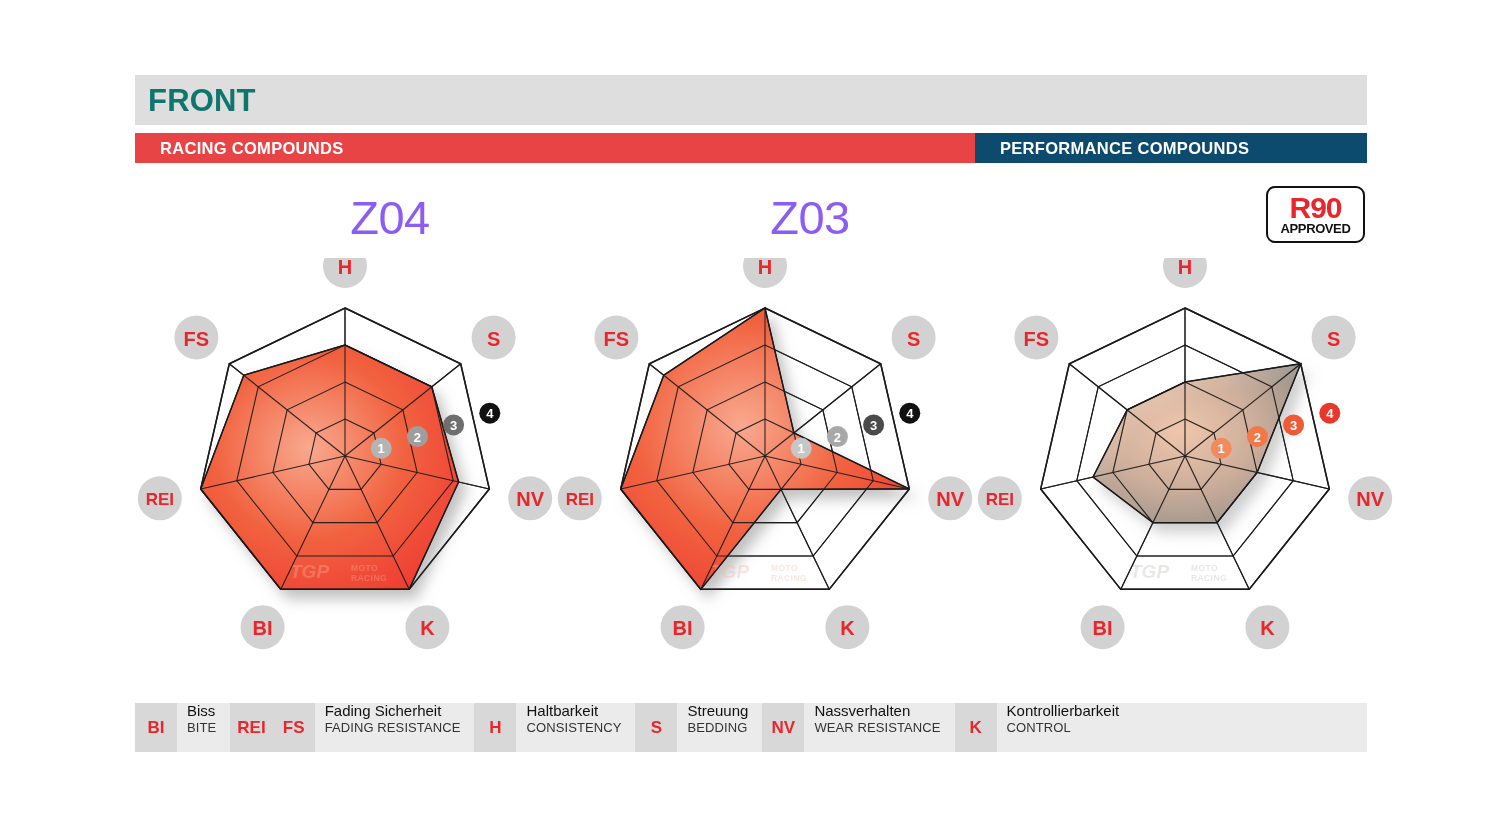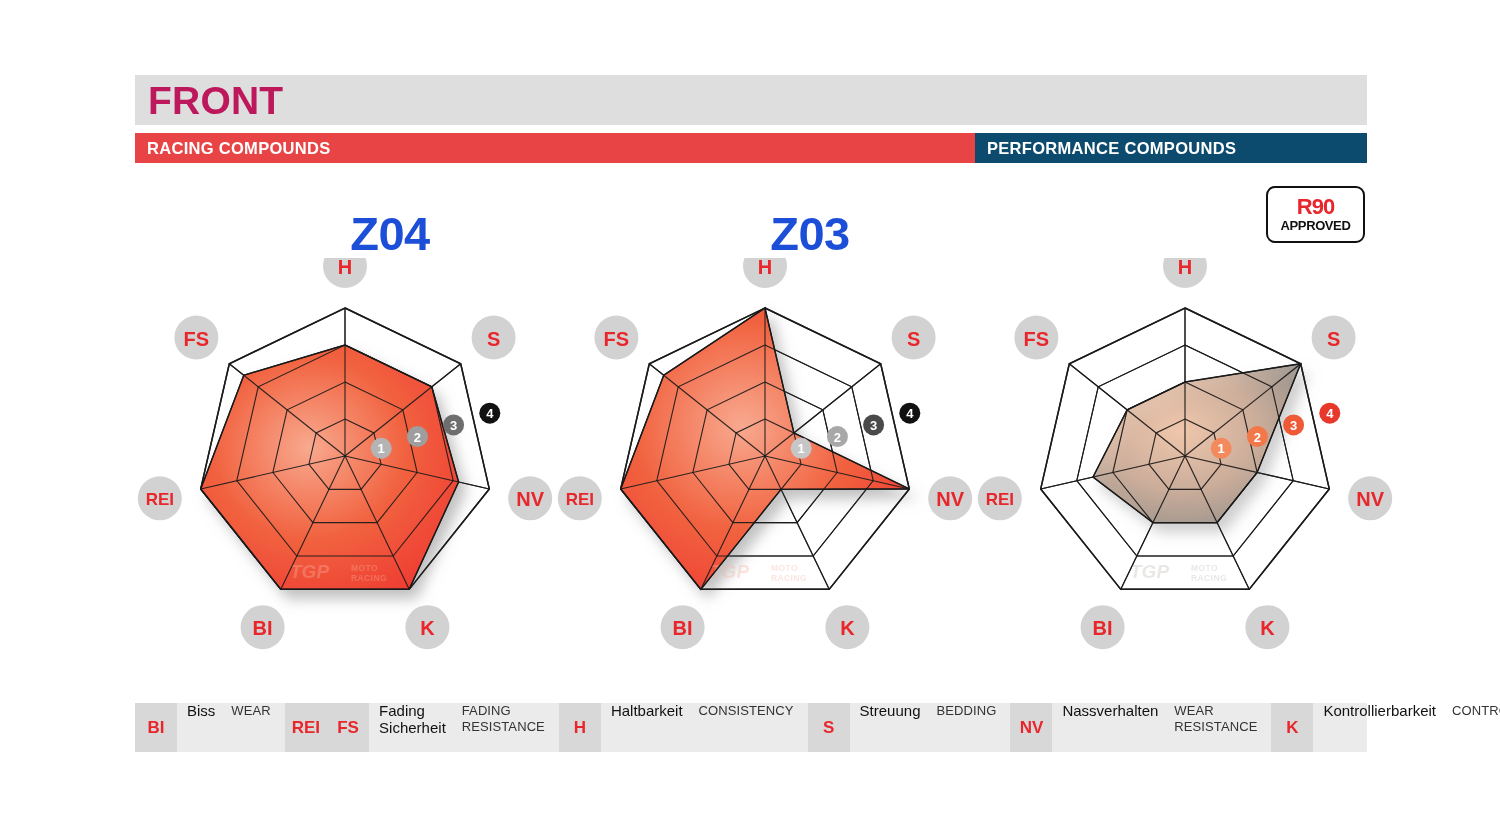--- a/index.html
+++ b/index.html
@@ -10,54 +10,54 @@
     overflow:hidden;position:relative;
   }
   .page{position:absolute;inset:0;}
 
   
   .title-bar{
     position:absolute;left:135px;top:75px;width:1232px;height:50px;
     background:#dedede;display:flex;align-items:center;
   }
   .title-bar .txt{
-    font-size:39px;font-weight:bold;color:#be185d;letter-spacing:.2px;
+    font-size:31px;font-weight:bold;color:#0f766e;letter-spacing:.2px;
     padding-left:13px;line-height:1;
   }
   .cat-bar{
     position:absolute;left:135px;top:133px;width:1232px;height:30px;
     display:flex;
   }
   .cat-seg{display:flex;align-items:center;height:100%;}
   .cat-seg .lbl{
     color:#fff;font-size:16.5px;font-weight:bold;letter-spacing:.3px;
-    padding-left:12px;white-space:nowrap;
+    padding-left:25px;white-space:nowrap;
   }
   .cat-racing{background:#e84446;width:840px;}
   .cat-perf{background:#0c4a6e;width:392px;}
 
   
   .titles{position:absolute;left:135px;top:186px;width:1232px;height:62px;}
   .ctitle{
-    position:absolute;top:16px;height:62px;display:flex;align-items:center;
-    justify-content:center;font-size:47px;font-weight:bold;color:#1d4ed8;
+    position:absolute;top:0;height:62px;display:flex;align-items:center;
+    justify-content:center;font-size:47px;font-weight:normal;color:#8b5cf6;
     letter-spacing:-.5px;
   }
   #ct0{left:115px;width:280px;}
   #ct1{left:535px;width:280px;}
   #ct2{left:880px;width:360px;justify-content:flex-start;padding-left:28px;}
 
   .r90{
     position:absolute;left:1131px;top:0px;width:99px;height:57px;
     border:2.6px solid #111;border-radius:9px;background:#fff;
     display:flex;flex-direction:column;align-items:center;justify-content:center;
     box-sizing:border-box;
   }
   .r90 .r90-top{
-    font-size:22px;font-weight:bold;color:#e8262b;line-height:.92;
+    font-size:30px;font-weight:bold;color:#e8262b;line-height:.92;
     letter-spacing:-1px;
   }
   .r90 .r90-bot{
     font-size:13px;font-weight:bold;color:#111;line-height:1;
     letter-spacing:-.4px;margin-top:1px;
   }
 
   
   .charts{position:absolute;left:135px;top:258px;width:1232px;height:410px;}
   .chart{position:absolute;top:0;width:420px;height:410px;}
@@ -87,22 +87,22 @@
   }
   .leg-item{display:flex;align-items:stretch;height:100%;}
   .leg-key{
     background:#d8d8d8;display:flex;align-items:center;justify-content:center;
     min-width:42px;padding:0 7px;box-sizing:border-box;
   }
   .leg-key span{
     color:#e8262b;font-weight:bold;font-size:17px;line-height:1;
   }
   .leg-txt{
-    display:flex;flex-direction:row;justify-content:flex-start;
-    padding:0 14px 0 10px;box-sizing:border-box;gap:16px;
+    display:flex;flex-direction:column;justify-content:flex-start;
+    padding:0 14px 0 10px;box-sizing:border-box;
   }
   .leg-de{font-size:15px;color:#111;line-height:1.12;}
   .leg-en{font-size:13px;color:#333;line-height:1.22;letter-spacing:.1px;}
 </style>
 </head>
 <body>
 
 <div class="page">
 
   <div class="title-bar">
@@ -421,21 +421,21 @@
       </div>
   </div>
 
   <div class="legend">
       <div class="leg-item">
         <div class="leg-key">
           <span>BI</span>
         </div>
         <div class="leg-txt">
           <div class="leg-de">Biss</div>
-          <div class="leg-en">WEAR</div>
+          <div class="leg-en">BITE</div>
         </div>
       </div>
       <div class="leg-item">
         <div class="leg-key">
           <span>REI</span>
         </div>
       </div>
       <div class="leg-item">
         <div class="leg-key">
           <span>FS</span>

